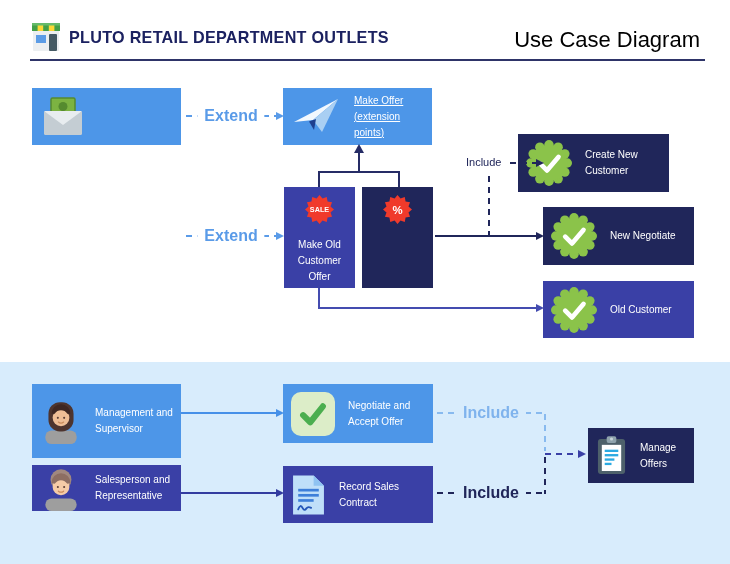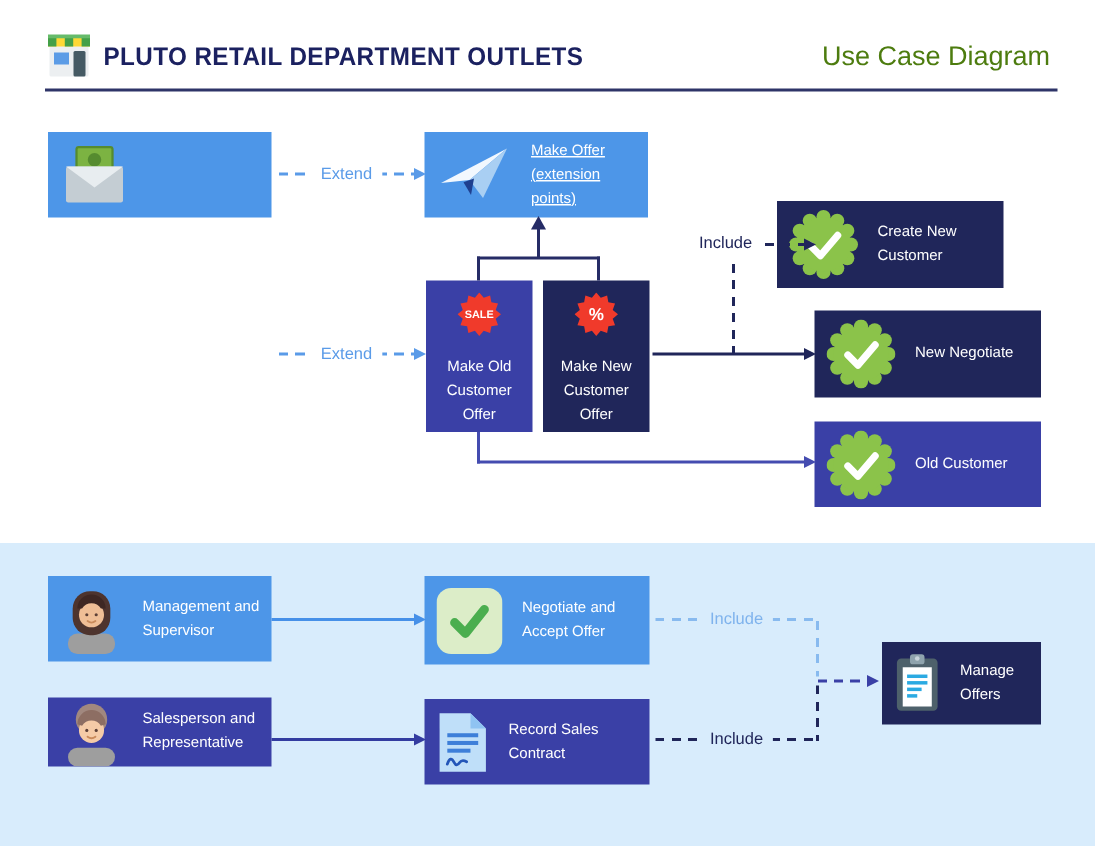--- a/index.html
+++ b/index.html
@@ -10,21 +10,21 @@
   }
   .bottom-bg { position:absolute; left:0; top:362px; width:730px; height:202px; background:#D8ECFC; }
 
   
   .logo { position:absolute; left:30px; top:21px; width:32px; height:32px; }
   .title {
     position:absolute; left:69px; top:28px; font-size:17px; font-weight:bold;
     color:#1B2160; letter-spacing:.3px; transform:scaleX(.95); transform-origin:left center;
     white-space:nowrap;
   }
-  .subtitle { position:absolute; right:30px; top:27px; font-size:18px; color:#4d7c0f; white-space:nowrap; }
+  .subtitle { position:absolute; right:30px; top:27px; font-size:22px; color:#000000; white-space:nowrap; }
   .divider { position:absolute; left:30px; top:59px; width:675px; height:2px; background:#2E3468; }
 
   
   .node { position:absolute; display:flex; color:#fff; font-size:10px; line-height:1.6; }
   .node.row { flex-direction:row; align-items:center; }
   .node.col { flex-direction:column; align-items:center; text-align:center; padding-top:8px; }
   .bg-blue   { background:#4D96E8; }
   .bg-indigo { background:#3A40A6; }
   .bg-navy   { background:#20265A; }
   .ic { flex:0 0 auto; display:flex; align-items:center; justify-content:center; }
@@ -35,21 +35,21 @@
 
   
   .dash-h { position:absolute; height:2px; background:repeating-linear-gradient(to right, currentColor 0 6px, transparent 6px 11px); }
   .dash-v { position:absolute; width:2px;  background:repeating-linear-gradient(to bottom, currentColor 0 6px, transparent 6px 11px); }
   .solid-h { position:absolute; height:2px; background:currentColor; }
   .solid-v { position:absolute; width:2px;  background:currentColor; }
   .ah-r { position:absolute; width:0; height:0; border-top:4px solid transparent; border-bottom:4px solid transparent; border-left:8px solid currentColor; }
   .ah-u { position:absolute; width:0; height:0; border-left:5px solid transparent; border-right:5px solid transparent; border-bottom:9px solid currentColor; }
   .chip {
     position:absolute; transform:translate(-50%,-50%); padding:0 7px;
-    font-size:11px; white-space:nowrap;
+    font-size:16px; white-space:nowrap;font-weight:bold;
   }
   .chip.on-white { background:#ffffff; }
   .chip.on-lblue { background:#D8ECFC; }
   .free-label { position:absolute; font-size:11px; white-space:nowrap; }
 </style>
 </head>
 <body>
 
 <div id="canvas">
 
@@ -107,21 +107,20 @@
     <span class="lbl">Make Old Customer Offer</span>
   </div>
 
   <div class="node col bg-navy" style="left:362px;top:187px;width:71px;height:101px">
     <span class="ic">
       <svg width="29" height="29" viewBox="0 0 28 28">
         <polygon fill="#F03A2B" points="28,14 24.6,16.9 26.1,21 21.8,21.8 21,26.1 16.9,24.6 14,28 11.2,24.6 7,26.1 6.2,21.8 1.9,21 3.4,16.9 0,14 3.4,11.2 1.9,7 6.2,6.2 7,1.9 11.2,3.4 14,0 16.9,3.4 21,1.9 21.8,6.2 26.1,7 24.6,11.2"></polygon>
         <text x="14" y="18" text-anchor="middle" font-size="11" font-weight="bold" fill="#fff" font-family="Liberation Sans, sans-serif">%</text>
       </svg>
     </span>
-    <span class="lbl">Make New Customer Offer</span>
   </div>
 
   <div class="node row bg-navy" style="left:518px;top:134px;width:151px;height:58px">
     <span class="ic">
       <svg width="46" height="46" viewBox="0 0 34 34">
         <g fill="#8BC34A">
           <circle cx="30.5" cy="17" r="3.5"></circle>
             <circle cx="28.7" cy="23.75" r="3.5"></circle>
             <circle cx="23.75" cy="28.7" r="3.5"></circle>
             <circle cx="17" cy="30.5" r="3.5"></circle>
@@ -182,21 +181,21 @@
             <circle cx="23.75" cy="5.3" r="3.5"></circle>
             <circle cx="28.7" cy="10.25" r="3.5"></circle>
           <circle cx="17" cy="17" r="13.5"></circle>
         </g>
         <polyline points="10.5,17.5 15.5,22.5 24,12.5" fill="none" stroke="#fff" stroke-width="3.5" stroke-linecap="round" stroke-linejoin="round"></polyline>
       </svg>
     </span>
     <span class="lbl">Old Customer</span>
   </div>
 
-  <div class="node row bg-blue" style="left:32px;top:384px;width:149px;height:57px">
+  <div class="node row bg-blue" style="left:32px;top:384px;width:149px;height:74px">
     <span class="ic">
       <svg width="42" height="46" viewBox="0 0 40 44">
         <rect x="5" y="31" width="30" height="13" rx="6" fill="#9E9E9E"></rect>
         <rect x="8" y="4" width="24" height="28" rx="11" fill="#4E342E"></rect>
         <circle cx="20" cy="19" r="8" fill="#EFBE96"></circle>
         <path d="M11 15 a9 9 0 0 1 18 0 l-3 0 a7 7 0 0 0 -12 0 z" fill="#3E2723"></path>
         <circle cx="17" cy="19" r="1" fill="#5D4037"></circle>
           <circle cx="23" cy="19" r="1" fill="#5D4037"></circle>
         <path d="M17.5 23 q2.5 2 5 0" stroke="#C98A5B" stroke-width="1.2" fill="none" stroke-linecap="round"></path>
       </svg>

